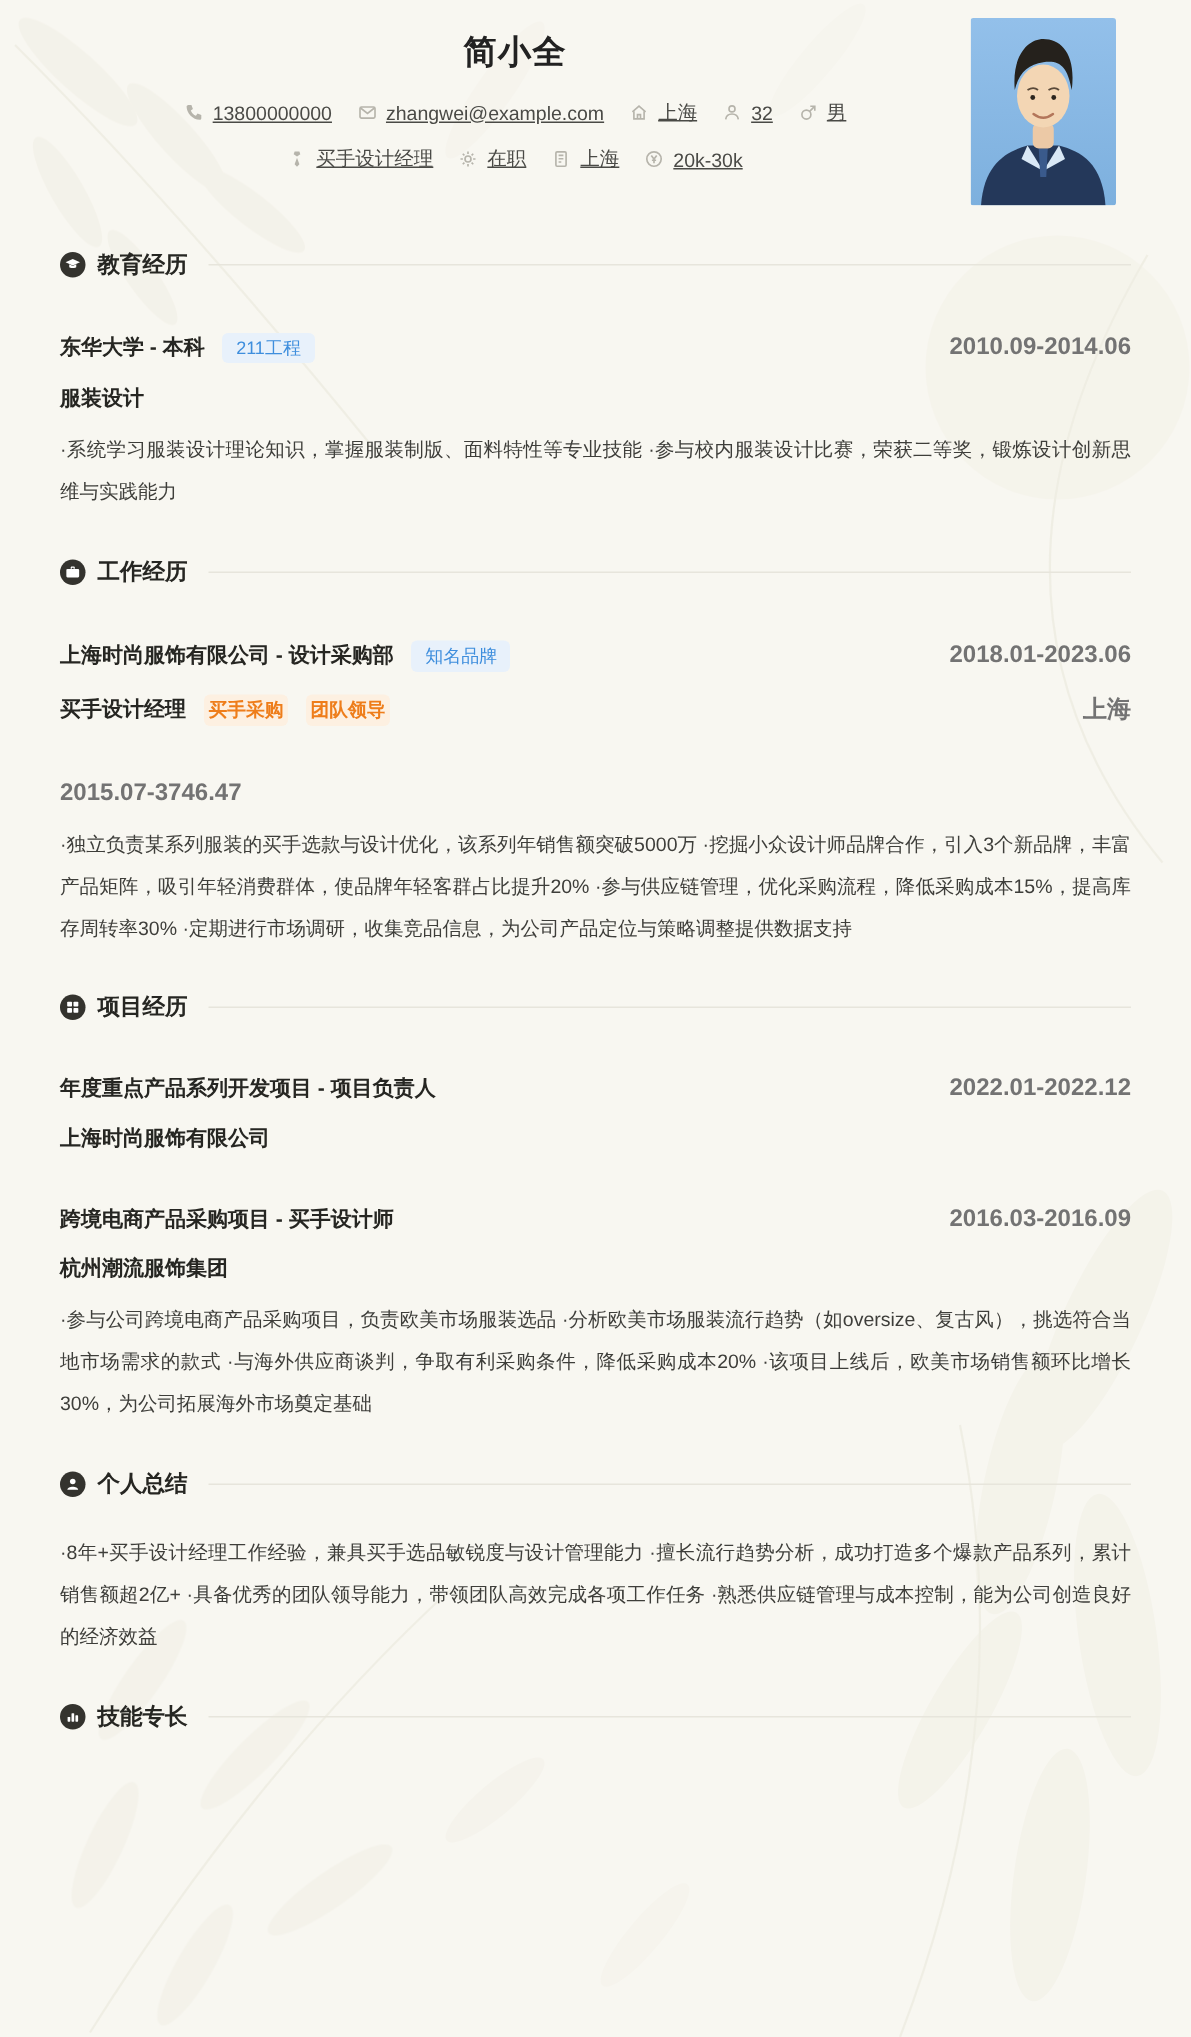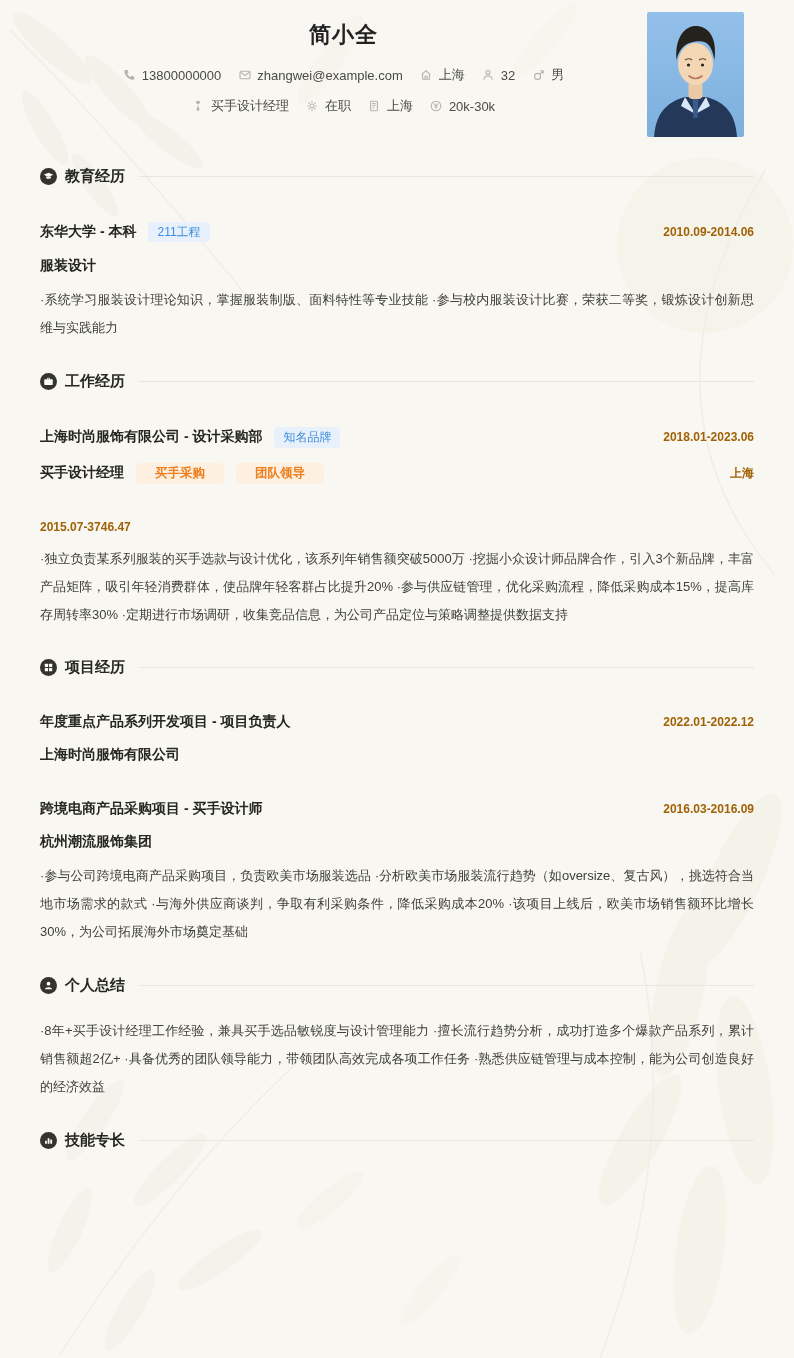--- a/index.html
+++ b/index.html
@@ -9,45 +9,45 @@
     font-family:"Liberation Sans","DejaVu Sans",sans-serif;
     color:#2b2b28;
   }
   .bg-deco{position:absolute;top:0;left:0;z-index:0;pointer-events:none;}
   .page{position:relative;z-index:1;width:794px;height:1358px;background:rgba(250,249,244,.62);}
 
   
   .header{display:flex;padding:12px 50px 0 40px;}
   .header-left{flex:1;display:flex;flex-direction:column;align-items:center;padding-top:8px;}
   .name{font-size:22px;font-weight:700;letter-spacing:1px;color:#222;}
-  .contact-row{display:flex;align-items:center;gap:17px;margin-top:16px;font-size:13px;color:#4a4a46;}
+  .contact-row{display:flex;align-items:center;gap:17px;margin-top:16px;font-size:13px;color:#4a4a46;text-decoration:underline;}
   .contact-item{display:flex;align-items:center;gap:6px;white-space:nowrap;}
   .cicon{width:13px;height:13px;display:inline-flex;align-items:center;justify-content:center;color:#b6b4ab;}
   .cicon svg{width:12px;height:12px;display:block;}
   .photo{width:97px;height:125px;flex:0 0 auto;border-radius:2px;overflow:hidden;}
   .photo svg{display:block;}
 
   
   .main{padding:0 40px;}
   .section{margin-top:30px;}
   .sec-head{display:flex;align-items:center;}
   .sec-icon{width:17px;height:17px;border-radius:50%;background:#34332e;display:inline-flex;align-items:center;justify-content:center;margin-right:8px;flex:0 0 auto;}
   .sec-icon svg{width:11px;height:11px;display:block;}
   .sec-title{font-size:15px;font-weight:700;color:#262622;}
   .sec-line{flex:1;height:1px;background:#e7e5dc;margin-left:14px;}
 
   .entry{margin-top:36px;}
   .entry-head,.entry-sub{display:flex;align-items:center;justify-content:space-between;}
   .eh-left,.es-left{display:flex;align-items:center;gap:12px;}
   .ename{font-size:14px;font-weight:700;color:#262622;}
-  .edate,.ecity{font-size:12px;font-weight:700;color:#a16207;}
+  .edate,.ecity{font-size:16px;font-weight:700;color:#737373;}
   .badge-blue{font-size:12px;color:#3e8edd;background:#e8f1fb;border-radius:4px;padding:3px 9px;line-height:1.2;}
   .entry-sub{margin-top:15px;}
   .erole{font-size:14px;font-weight:700;color:#262622;}
-  .tag-orange{font-size:12.5px;color:#ee7d1a;background:#fdf0e1;border-radius:4px;padding:3px 19px;line-height:1.2;font-weight:600;}
+  .tag-orange{font-size:12.5px;color:#ee7d1a;background:#fdf0e1;border-radius:4px;padding:3px 3px;line-height:1.2;font-weight:600;}
   .para{margin-top:11px;font-size:13px;color:#3e3e3a;line-height:2.15;text-align:justify;}
 </style>
 </head>
 <body>
 
 <svg class="bg-deco" width="794" height="1358" viewBox="0 0 794 1358">
   <g fill="#e7e6d7" opacity="0.9">
     <ellipse cx="52" cy="48" rx="13" ry="52" transform="rotate(-48 52 48)"></ellipse>
     <ellipse cx="118" cy="92" rx="12" ry="48" transform="rotate(-42 118 92)"></ellipse>
     <ellipse cx="45" cy="128" rx="11" ry="42" transform="rotate(-30 45 128)"></ellipse>

